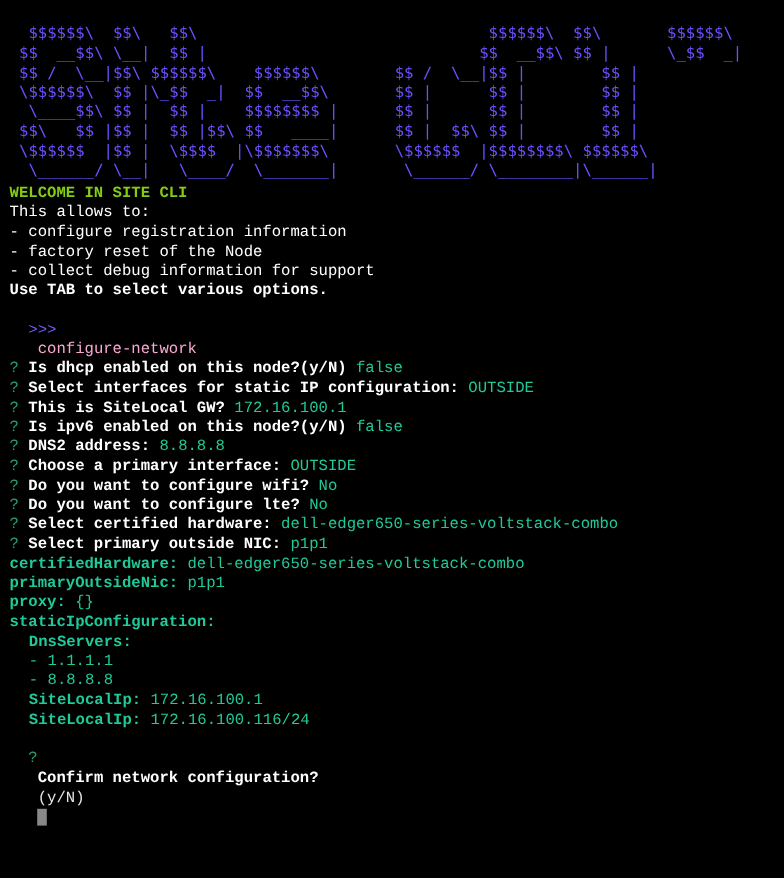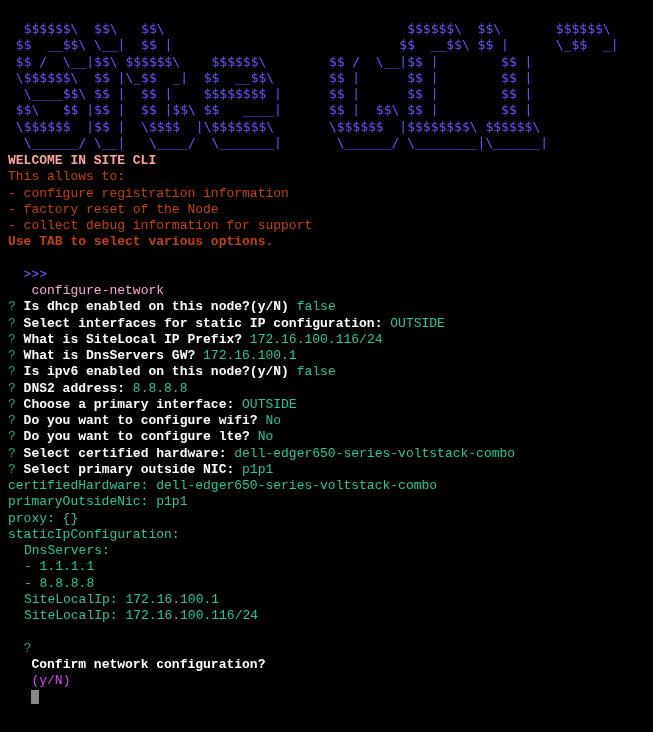--- a/index.html
+++ b/index.html
@@ -15,31 +15,31 @@
       box-sizing: border-box;
       overflow: hidden;
     }
     .ascii-art {
       color: #6b50ff;
       white-space: pre;
       font-weight: normal;
       letter-spacing: 0;
       margin-bottom: 2px;
     }
-    .welcome { color: #fca5a5; }
-    .info { color: #c2410c; }
+    .welcome { color: #84cc16; }
+    .info { color: #ffffff; }
     .prompt-arrows { color: #705cff; }
     .command { color: #f9a8d4; }
     .question-mark { color: #26a269; }
     .question-text { color: #fff; font-weight: bold; }
     .answer { color: #20c997; text-align: center; }
-    .config-key { color: #20c997; font-weight: normal; }
+    .config-key { color: #20c997; font-weight: bold; }
     .list-item { color: #20c997; }
     .indent { padding-left: 16px; }
-    .yn { color: #d946ef; }
+    .yn { color: #e5e5e5; }
     .cursor {
       display: inline-block;
       width: 8px;
       height: 14px;
       background: #888;
       vertical-align: text-bottom;
     }
     .line { white-space: pre-wrap; }
     .bold { font-weight: bold; }
   </style>
@@ -63,22 +63,21 @@
 <div class="line info bold">Use TAB to select various options.</div>
 
 <div class="line">
   <span class="prompt-arrows">&gt;&gt;&gt;</span>
   <span class="command"> </span><span class="command">configure-network</span>
 </div>
 
 <div id="questions-container">
     <div class="line"><span class="question-mark">?</span><span class="question-text"> Is dhcp enabled on this node?(y/N) </span><span class="answer">false</span></div>
     <div class="line"><span class="question-mark">?</span><span class="question-text"> Select interfaces for static IP configuration: </span><span class="answer">OUTSIDE</span></div>
-    <div class="line"><span class="question-mark">?</span><span class="question-text"> What is SiteLocal IP Prefix? </span><span class="answer">172.16.100.116/24</span></div>
-    <div class="line"><span class="question-mark">?</span><span class="question-text"> What is DnsServers GW? </span><span class="answer">172.16.100.1</span></div>
+    <div class="line"><span class="question-mark">?</span><span class="question-text"> This is SiteLocal GW? </span><span class="answer">172.16.100.1</span></div>
     <div class="line"><span class="question-mark">?</span><span class="question-text"> Is ipv6 enabled on this node?(y/N) </span><span class="answer">false</span></div>
     <div class="line"><span class="question-mark">?</span><span class="question-text"> DNS2 address: </span><span class="answer">8.8.8.8</span></div>
     <div class="line"><span class="question-mark">?</span><span class="question-text"> Choose a primary interface: </span><span class="answer">OUTSIDE</span></div>
     <div class="line"><span class="question-mark">?</span><span class="question-text"> Do you want to configure wifi? </span><span class="answer">No</span></div>
     <div class="line"><span class="question-mark">?</span><span class="question-text"> Do you want to configure lte? </span><span class="answer">No</span></div>
     <div class="line"><span class="question-mark">?</span><span class="question-text"> Select certified hardware: </span><span class="answer">dell-edger650-series-voltstack-combo</span></div>
     <div class="line"><span class="question-mark">?</span><span class="question-text"> Select primary outside NIC: </span><span class="answer">p1p1</span></div>
   </div>
 
 <div class="line"><span class="config-key">certifiedHardware: </span><span class="answer">dell-edger650-series-voltstack-combo</span></div>

